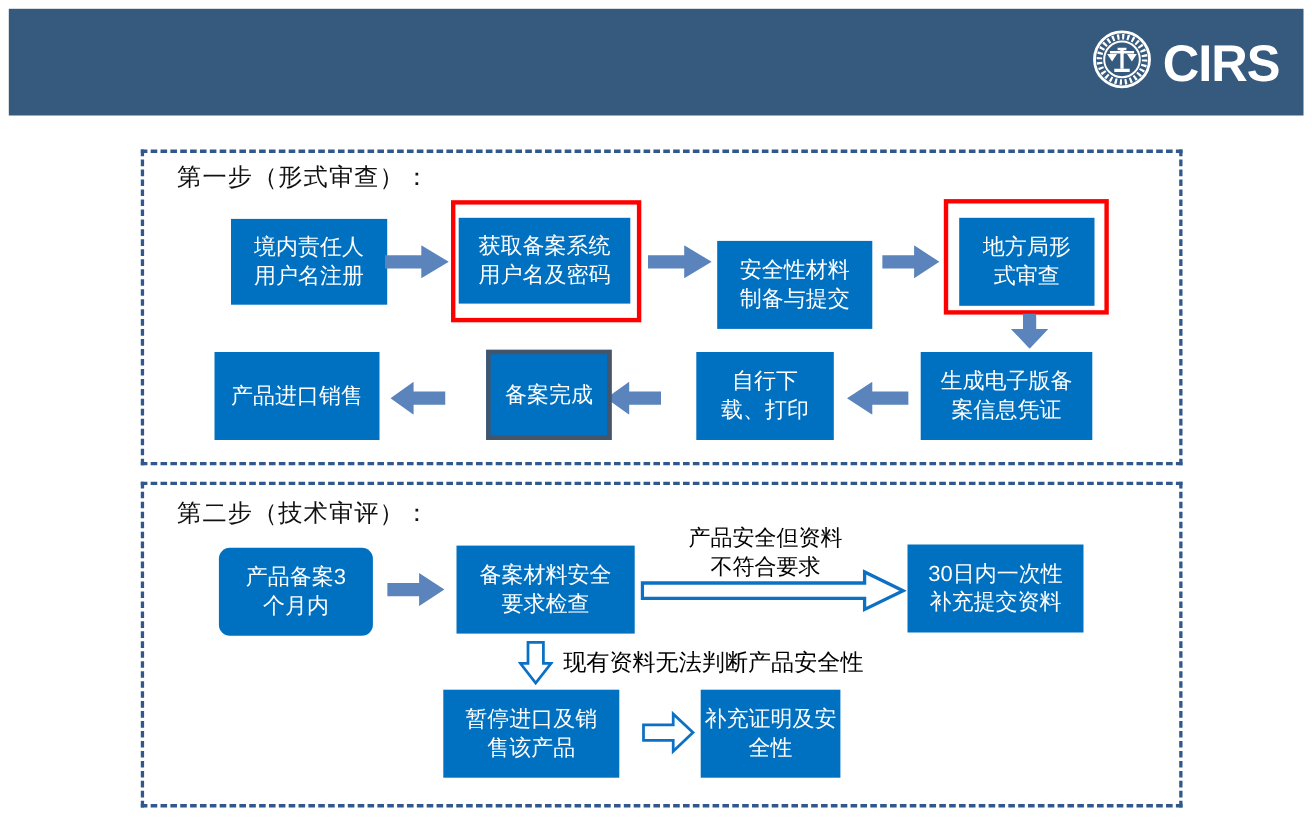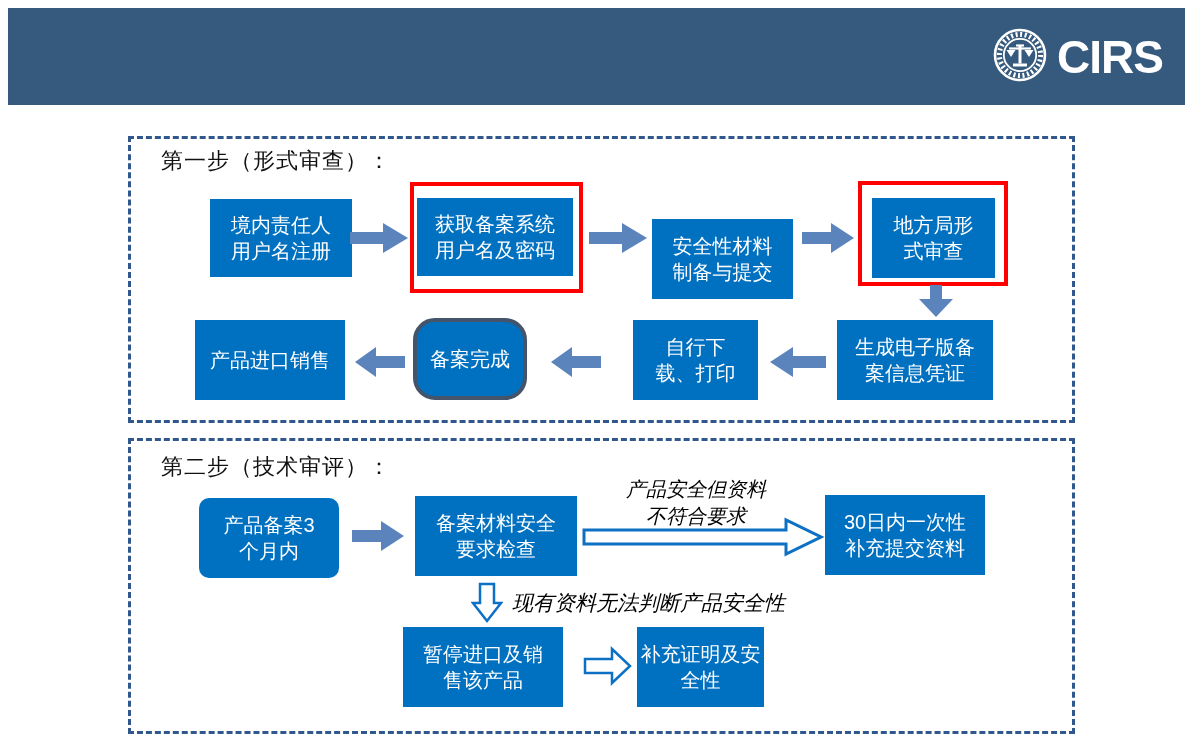--- a/index.html
+++ b/index.html
@@ -40,21 +40,21 @@
   }
   .red-frame{
     position:absolute;border:4px solid #FF0000;background:transparent;
   }
   .node-done{
     border:4px solid #44546A;
   }
   .arrow{position:absolute;}
   .label{
     position:absolute;color:#000;font-size:20px;line-height:1.35;
-    white-space:pre-line;text-align:center;font-style:italic;
+    white-space:pre-line;text-align:center;
   }
 </style>
 </head>
 <body>
 
 <div id="page">
 
   <div id="header">
     <div id="logo">
       <span>
@@ -126,21 +126,21 @@
 
   <div class="node" style="left:633px;top:320px;width:125px;height:80px;">自行下
 载、打印</div>
 
   <span class="arrow" style="left:551px;top:347px;">
     <svg width="50" height="30">
         <polygon points="50,9 21,9 21,0 0,15 21,30 21,21 50,21" fill="#5B84BD"></polygon>
       </svg>
   </span>
 
-  <div class="node node-done" style="left:413px;top:318px;width:106px;height:74px;border-radius:22px;">备案完成</div>
+  <div class="node node-done" style="left:442px;top:318px;width:106px;height:74px;">备案完成</div>
 
   <span class="arrow" style="left:355px;top:347px;">
     <svg width="50" height="30">
         <polygon points="50,9 21,9 21,0 0,15 21,30 21,21 50,21" fill="#5B84BD"></polygon>
       </svg>
   </span>
 
   <div class="node" style="left:195px;top:320px;width:150px;height:80px;">产品进口销售</div>
 
   <div id="panel2" class="panel"></div>

